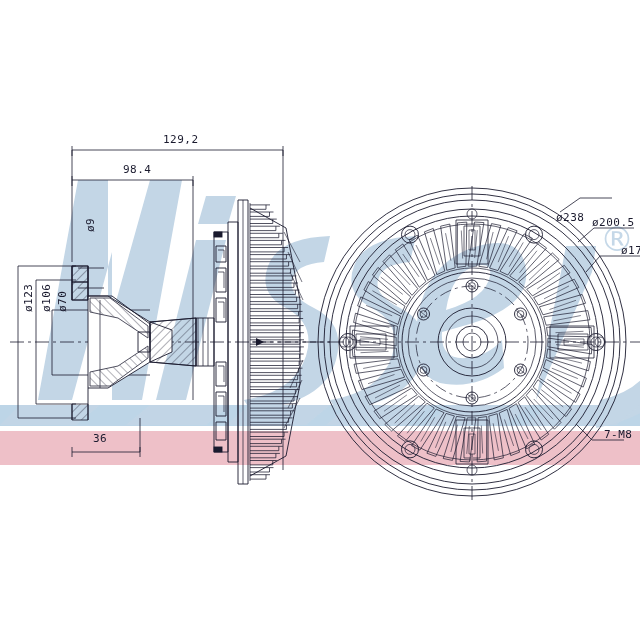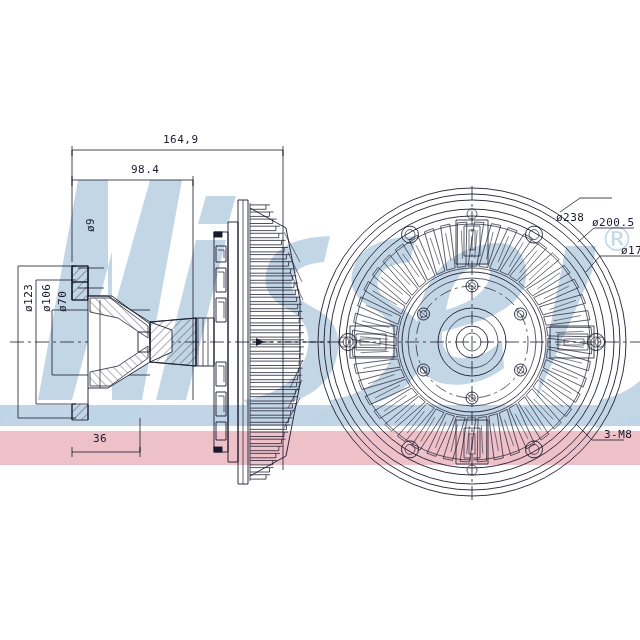--- a/index.html
+++ b/index.html
@@ -490,27 +490,27 @@
         <line x1="586" y1="272" x2="600" y2="256"></line>
         <line x1="600" y1="256" x2="640" y2="256"></line>
 
         <line x1="576" y1="424" x2="592" y2="440"></line>
         <line x1="592" y1="440" x2="624" y2="440"></line>
       </g>
 
     </g>
   </svg>
 
-  <div class="dim-text" style="left:163px; top:133px;">164,9</div>
-  <div class="dim-text" style="left:123px; top:163px;margin-left:8px;">98.4</div>
+  <div class="dim-text" style="left:163px; top:133px;">129,2</div>
+  <div class="dim-text" style="left:123px; top:163px;">98.4</div>
   <div class="dim-text" style="left:93px;  top:432px;">36</div>
 
   <div class="dim-text vert" style="left:84px;  top:232px;">ø9</div>
   <div class="dim-text vert" style="left:22px;  top:312px;">ø123</div>
   <div class="dim-text vert" style="left:40px;  top:312px;">ø106</div>
   <div class="dim-text vert" style="left:56px;  top:312px;">ø70</div>
 
   <div class="dim-text" style="left:556px; top:186px;margin-top:25px;">ø238</div>
   <div class="dim-text" style="left:592px; top:216px;text-align:right;">ø200.5</div>
   <div class="dim-text" style="left:621px; top:244px;">ø179.8</div>
-  <div class="dim-text" style="left:604px; top:428px;">3-M8</div>
+  <div class="dim-text" style="left:604px; top:428px;">7-M8</div>
 
 </div>
 
 </body></html>

